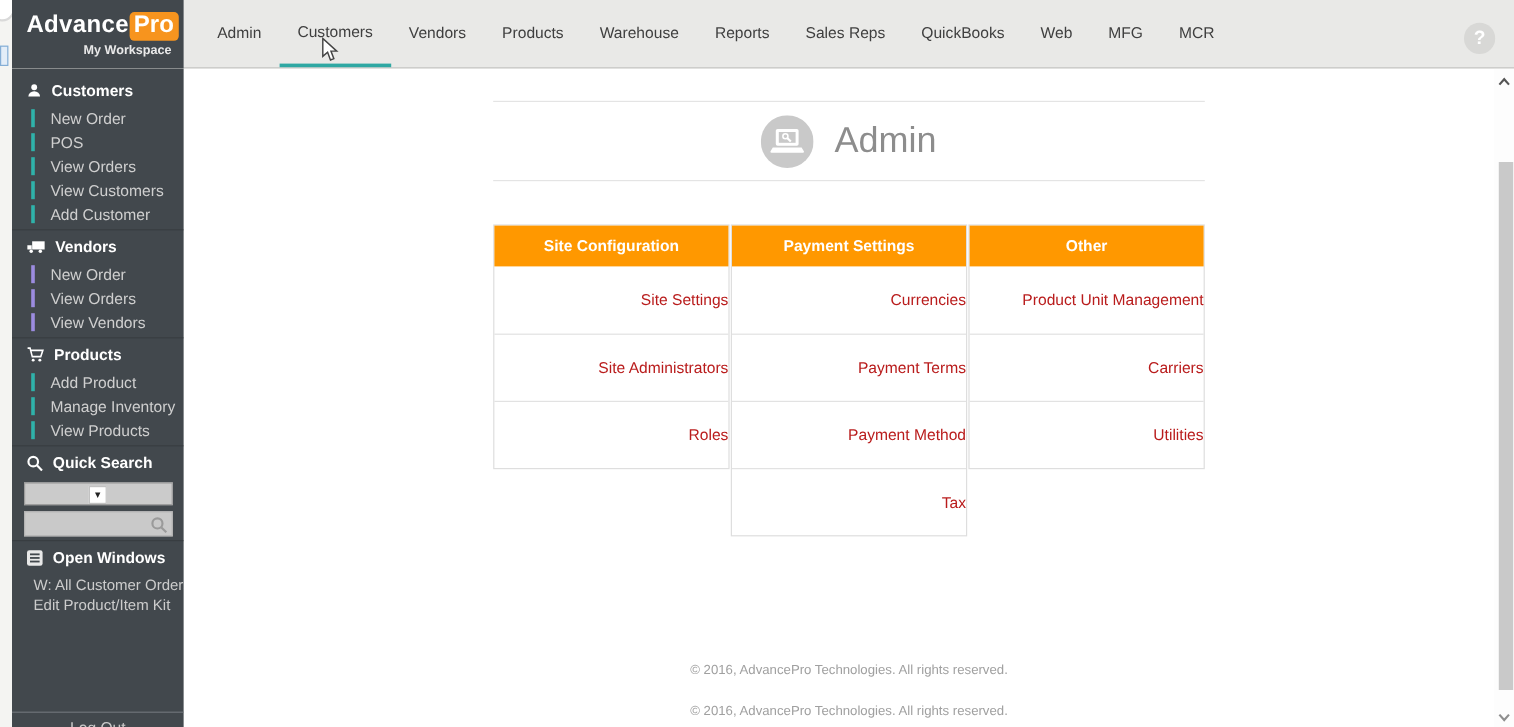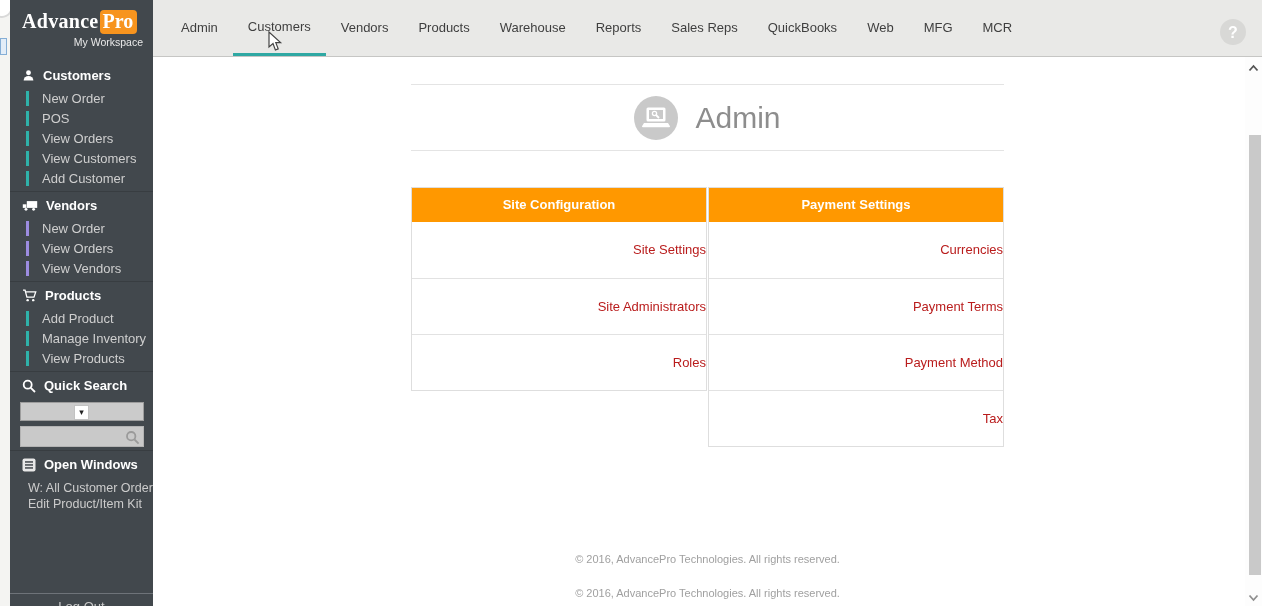--- a/index.html
+++ b/index.html
@@ -10,25 +10,25 @@
   .artifact-circle { position:absolute; left:-10px; top:-12px; width:24px; height:30px;
     border:2px solid #d9d9d9; border-radius:50%; background:#fff; z-index:0; }
   .artifact-square { position:absolute; left:0; top:38px; width:7px; height:17px;
     border:1px solid #85aed6; background:#e3edf8; z-index:0; }
 
   
   .header { position:absolute; left:10px; top:0; right:0; height:57px; display:flex;
     background:#e9e9e7; border-bottom:1px solid #c6c6c4; z-index:2; }
   .logo-block { width:143px; min-width:143px; height:57px; background:#42484d;
     display:flex; flex-direction:column; justify-content:center; padding:0 10px 0 12px; }
-  .logo-line1 { display:flex; align-items:flex-start;font-family:Liberation Serif, serif; }
+  .logo-line1 { display:flex; align-items:flex-start; }
   .logo-advance { color:#fff; font-size:20px; font-weight:bold; letter-spacing:.3px; }
   .logo-pro { background:#f7941e; color:#fff; font-size:20px; font-weight:bold;
     border-radius:4px; padding:0 4px 1px 3px; margin-left:1px; }
-  .logo-sub { color:#e9e9e9; font-size:10.5px; text-align:right; margin-top:2px; }
+  .logo-sub { color:#e9e9e9; font-size:10.5px; text-align:right; margin-top:2px;font-weight:bold; }
   .nav { flex:1; display:flex; align-items:stretch; padding-left:13px; }
   .tab { padding:0 15px; line-height:56px; font-size:13px; color:#3f3f3f; cursor:pointer; white-space:nowrap; }
   .tab.active { border-bottom:3px solid #2fa8a3; line-height:53px; }
   .help-circle { position:absolute; right:16px; top:19px; width:26px; height:26px; border-radius:50%;
     background:#d8d8d6; color:#fff; font-weight:bold; text-align:center; line-height:27px; font-size:16px; cursor:pointer; }
 
   
   .sidebar { position:absolute; left:10px; top:57px; width:143px; bottom:0; background:#42484d;
     display:flex; flex-direction:column; z-index:1; overflow:hidden; }
   .section-header { display:flex; align-items:center; padding:6px 0 5px 12px; color:#fff;
@@ -245,20 +245,26 @@
         <div class="card-row">Site Administrators</div>
         <div class="card-row">Roles</div>
       </div>
       <div class="card">
         <div class="card-header">Payment Settings</div>
         <div class="card-row">Currencies</div>
         <div class="card-row">Payment Terms</div>
         <div class="card-row">Payment Method</div>
         <div class="card-row">Tax</div>
       </div>
+      <div class="card">
+        <div class="card-header">Other</div>
+        <div class="card-row">Product Unit Management</div>
+        <div class="card-row">Carriers</div>
+        <div class="card-row">Utilities</div>
+      </div>
     </div>
 
     <div class="footer-line f1">© 2016, AdvancePro Technologies. All rights reserved.</div>
     <div class="footer-line f2">© 2016, AdvancePro Technologies. All rights reserved.</div>
   </div>
 </div>
 
 <div class="scrollbar">
   <svg class="scroll-up" width="11" height="8" viewBox="0 0 11 8">
       <path d="M1.5 6.5 L5.5 2 L9.5 6.5" stroke="#555" stroke-width="1.8" fill="none"></path>

